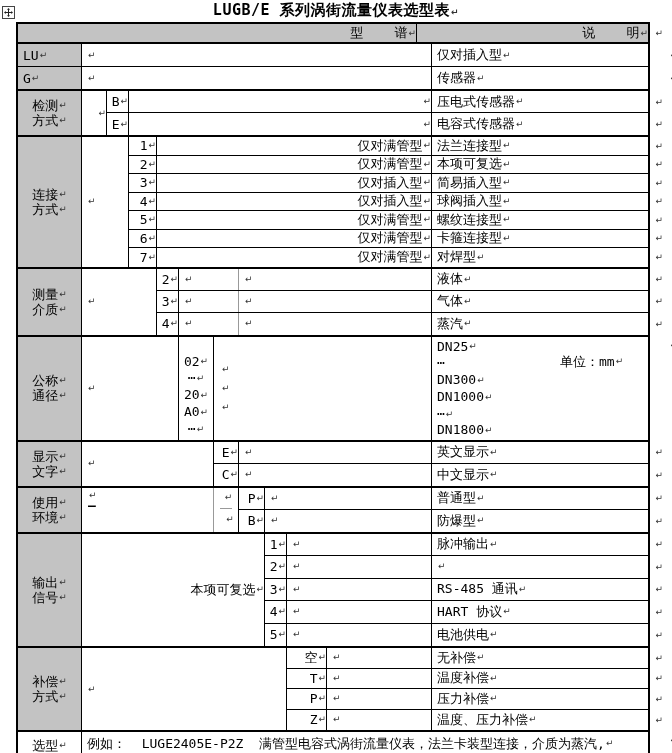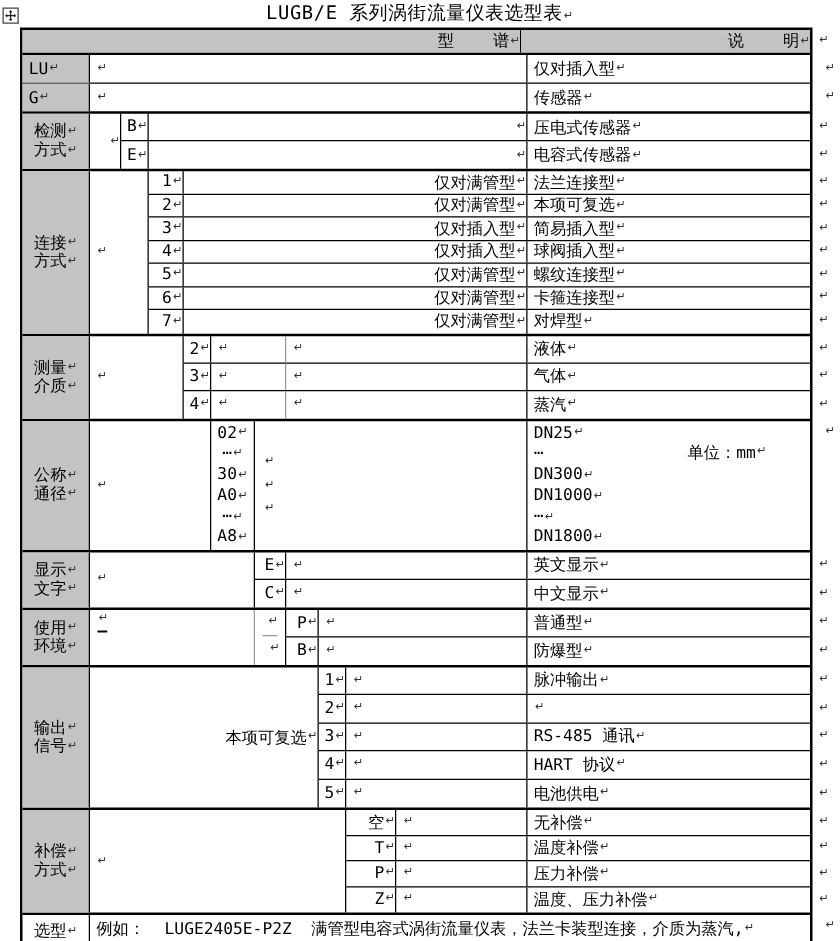--- a/index.html
+++ b/index.html
@@ -1,19 +1,19 @@
 <!DOCTYPE html>
 <html><head>
 <meta charset="utf-8">
 <style>
   *{box-sizing:border-box;margin:0;padding:0}
   html,body{background:#fff}
   body{font-family:"DejaVu Sans Mono","DejaVu Sans","Liberation Sans",sans-serif;font-size:13px;color:#000}
   .stage{position:relative;width:672px;height:753px;overflow:hidden;background:#fff}
-  .title{position:absolute;top:1px;left:0;width:100%;text-align:center;font-weight:normal;font-size:15px;letter-spacing:.5px}
+  .title{position:absolute;top:1px;left:0;width:100%;text-align:center;font-weight:bold;font-size:15px;letter-spacing:.5px}
   .handle{position:absolute;top:6px;left:2px;width:13px;height:13px;border:1px solid #444;background:#fdfdfd;display:flex;align-items:center;justify-content:center}
   .tbl{position:absolute;top:22px;left:16px;width:634px;border:2px solid #000;background:#fff}
   .sec{display:flex;border-bottom:2px solid #000}
   .sec.thin{border-bottom-width:1px}
   .sec:last-child{border-bottom:none}
   .rows{flex:1;display:flex;flex-direction:column;min-width:0}
   .r{display:flex;position:relative}
   .full{flex:1}
   .rows .r{border-bottom:1px solid #000}
   .rows .r:last-child{border-bottom:none}
@@ -21,27 +21,27 @@
   .r .cell:last-of-type{border-right:none}
   .gray{background:#c3c3c3}
   .c{justify-content:flex-end;text-align:center}
   .lpad{padding-left:5px}
   .lb-r{border-right-color:#999}
   .t{white-space:pre}
   .pw{font-style:normal;font-size:9px;color:#333;margin-left:1px;line-height:1;font-family:"DejaVu Sans",sans-serif;flex:none}
   .eor{position:absolute;right:-15px;top:50%;transform:translateY(-50%)}
   .eor.at-top{top:4px;transform:none}
   .h18{height:18px}.h22{height:22px}.h185{height:18.5px}.h225{height:22.5px}.h205{height:20.5px}.h103{height:103px}.h41{height:41px}
-  .w49{width:54px}.w25{width:25px}.w22{width:22px}.w28{width:28px}.w303{width:303px}.w231{width:231px}
+  .w49{width:64px}.w25{width:25px}.w22{width:22px}.w28{width:28px}.w303{width:303px}.w231{width:231px}
   .w47{width:47px}.w275{width:275px}.w75{width:75px}.w60{width:60px}.w193{width:193px}.w97{width:97px}
   .w35{width:35px}.w218{width:218px}.w132{width:132px}.w26{width:26px}.w167{width:167px}.w183{width:183px}
   .w145{width:145px}.w205{width:205px}.w40{width:40px}.w105{width:105px}.w350{width:350px}.w399{width:399px}.w581{width:581px}
   .lbl2{display:flex;flex-direction:column;align-items:center;width:100%;line-height:15px}
   .lbl2 .ln{display:flex;align-items:center}
-  .dcodes{flex-direction:column;align-items:center;justify-content:flex-start;padding-top:2px}
+  .dcodes{flex-direction:column;align-items:center;justify-content:flex-start;padding-top:17px}
   .dcodes .ln,.ddesc .ln{height:16.8px;line-height:16.8px;display:flex;align-items:center}
   .dmid{flex-direction:column;align-items:flex-start;justify-content:center;padding-left:8px}
   .dmid .pw{margin:5px 0}
   .ddesc{flex-direction:column;align-items:flex-start;justify-content:flex-start;padding:2px 0 0 5px;position:relative}
   .unit{position:absolute;top:16px;left:128px;display:flex;align-items:center}
   .envwide{flex-direction:column;align-items:flex-start;justify-content:flex-start;padding:3px 0 0 6px}
   .envwide .dash{font-weight:bold;line-height:12px}
   .envcol{display:flex;flex-direction:column;padding:0}
   .envcol .half{height:21.5px;display:flex;align-items:center;padding-left:4px}
   .envcol .half.bot{justify-content:flex-end;padding-right:0;margin-right:-3px}
@@ -378,21 +378,21 @@
         <div class="cell w35 dcodes">
           <span class="ln">
               <span>02</span>
               <span class="pw">↵</span>
             </span>
           <span class="ln">
               <span>⋯</span>
               <span class="pw">↵</span>
             </span>
           <span class="ln">
-              <span>30</span>
+              <span>20</span>
               <span class="pw">↵</span>
             </span>
           <span class="ln">
               <span>A0</span>
               <span class="pw">↵</span>
             </span>
           <span class="ln">
               <span>⋯</span>
               <span class="pw">↵</span>
             </span>

